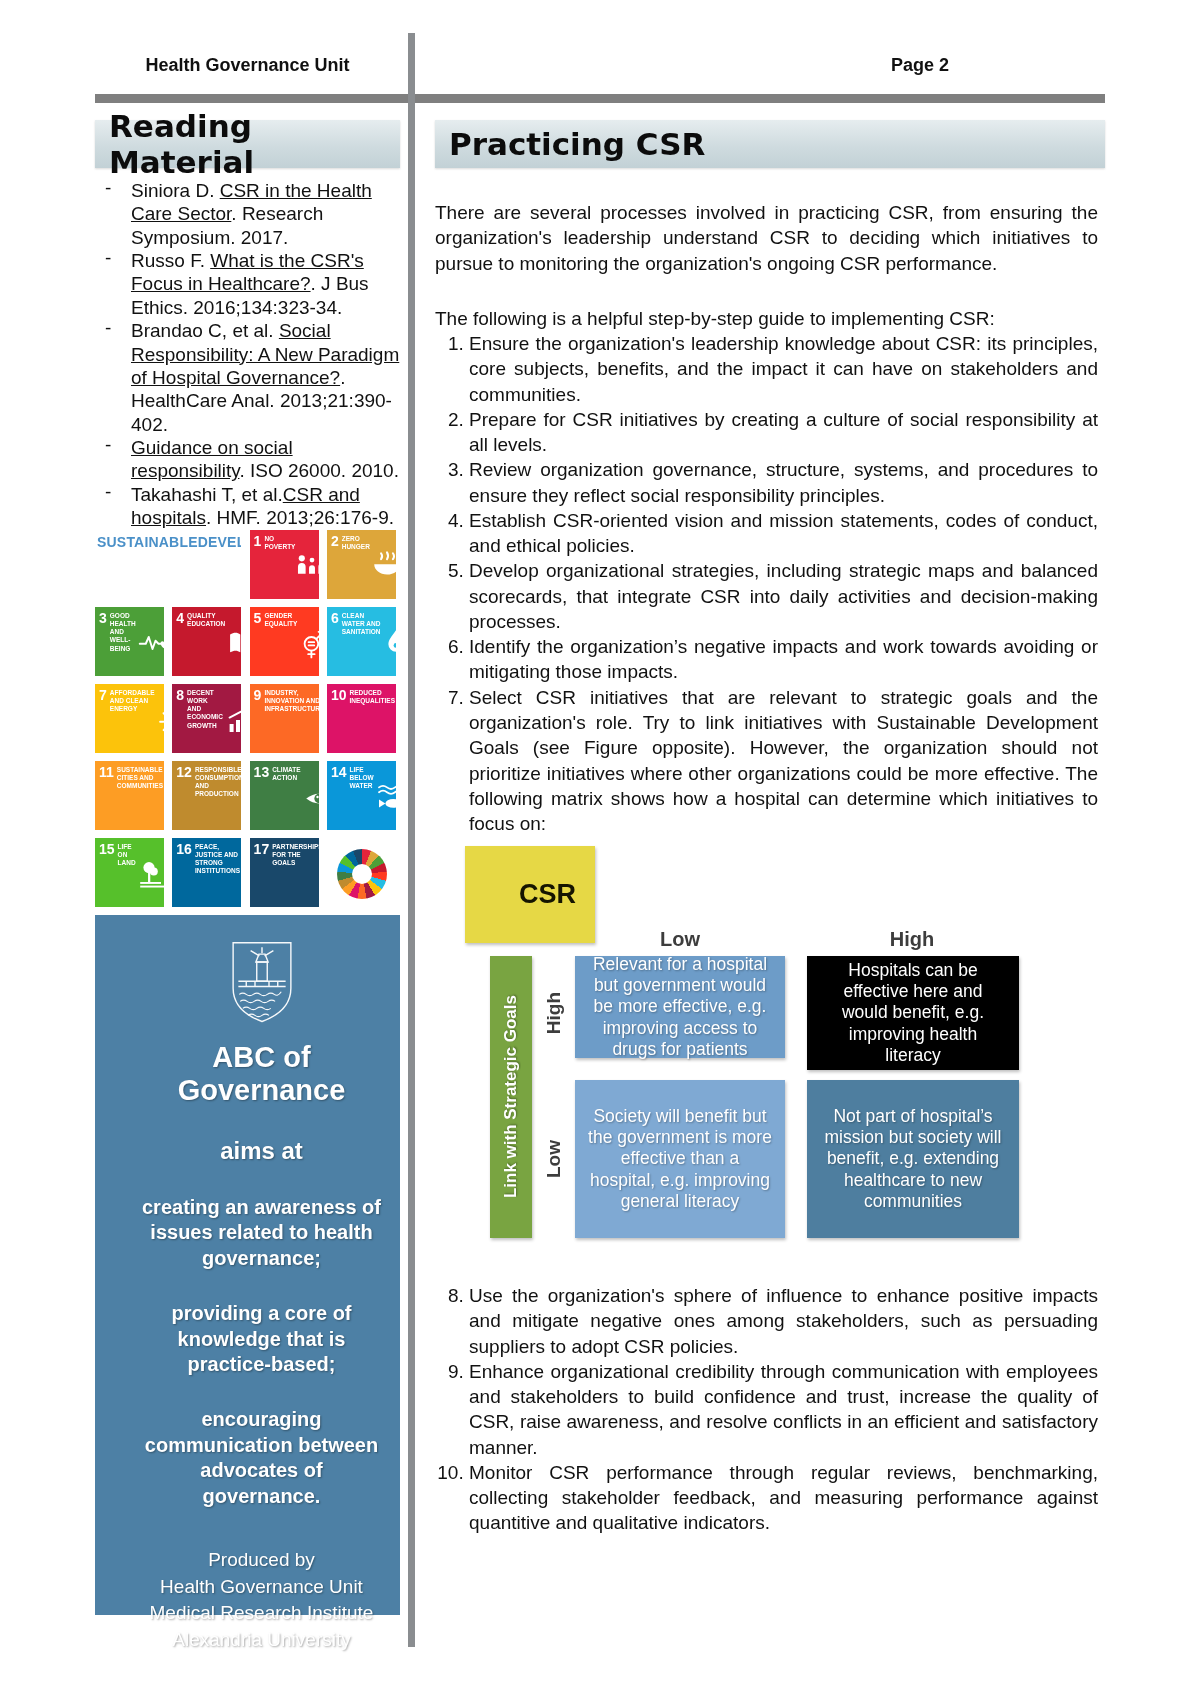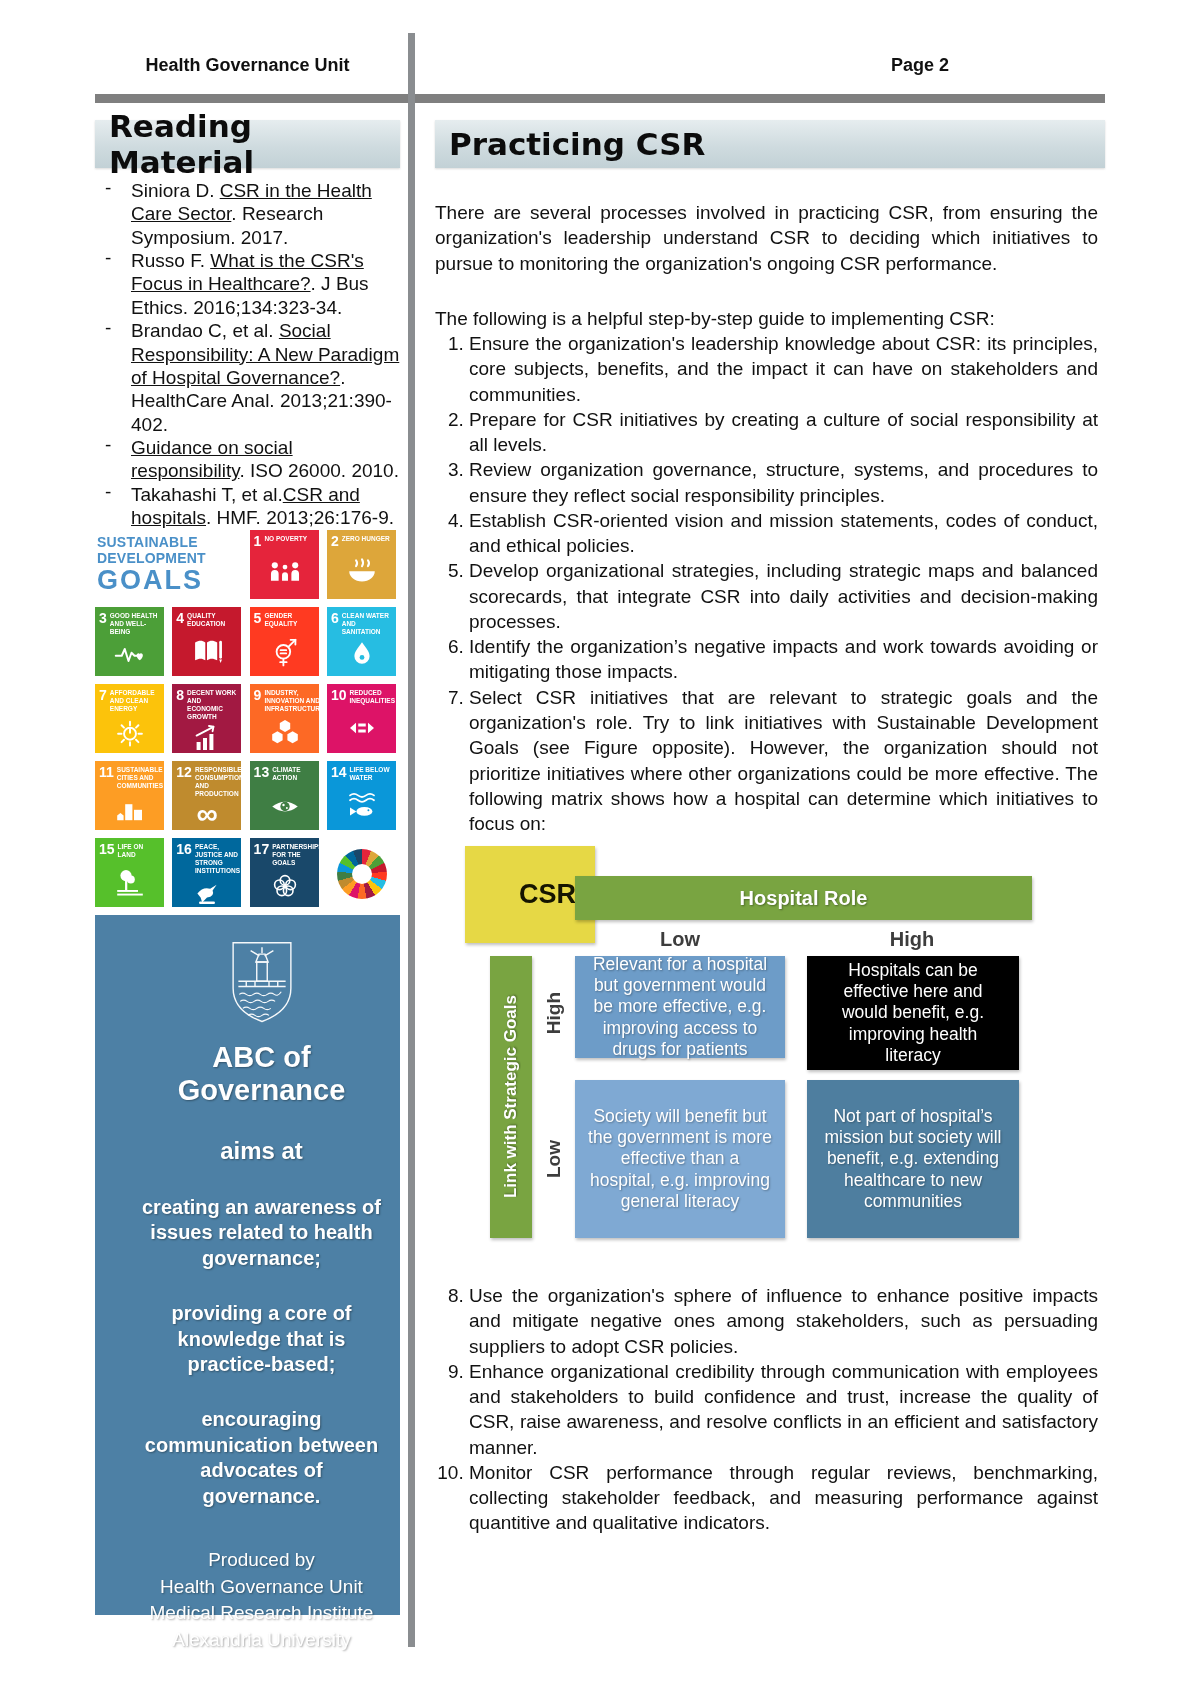--- a/index.html
+++ b/index.html
@@ -26,21 +26,21 @@
   
   .refs { position:absolute; left:95px; top:179px; width:314px; list-style:none;
           margin:0; padding:0; font-size:19px; line-height:1.23; }
   .refs li { position:relative; padding-left:36px; }
   .refs .dash { position:absolute; left:10px; top:-3px; font-weight:400; }
   .u { color:#111; text-decoration:underline; cursor:pointer; }
 
   
   .sdg { position:absolute; left:95px; top:530px; width:301px;
          display:grid; grid-template-columns:repeat(4,69px); grid-auto-rows:69px; gap:8px 8.3px; }
-  .tile { position:relative; display:flex; flex-direction:column; box-sizing:border-box;
+  .tile { position:relative; display:flex; flex-direction:row; box-sizing:border-box;
           padding:4px 3px 2px 4px; overflow:hidden; }
   .tile-head { display:flex; gap:3px; color:#fff; align-items:flex-start; }
   .tile-num { font-size:14px; font-weight:700; line-height:1; }
   .tile-label { font-size:6.5px; font-weight:700; line-height:1.25; text-transform:uppercase; margin-top:1px; }
   .tile-icon { flex:1; display:flex; align-items:center; justify-content:center; }
   .logo-tile { grid-column:span 2; background:#fff; padding:5px 2px 2px 2px; }
   .logo-l1,.logo-l2 { color:#4a90c8; font-weight:700; font-size:14px; line-height:1.12; letter-spacing:.2px;
                       font-family:"Liberation Sans", sans-serif; }
   .logo-l3 { color:#4a90c8; font-weight:700; font-size:27px; line-height:1; margin-top:1px; letter-spacing:2px; }
   .wheel-tile { background:#fff; align-items:center; justify-content:center; display:flex; flex-direction:row; }
@@ -463,21 +463,20 @@
       <li>Review organization governance, structure, systems, and procedures to ensure they reflect social responsibility principles.</li>
       <li>Establish CSR-oriented vision and mission statements, codes of conduct, and ethical policies.</li>
       <li>Develop organizational strategies, including strategic maps and balanced scorecards, that integrate CSR into daily activities and decision-making processes.</li>
       <li>Identify the organization’s negative impacts and work towards avoiding or mitigating those impacts.</li>
       <li>Select CSR initiatives that are relevant to strategic goals and the organization's role. Try to link initiatives with Sustainable Development Goals (see Figure opposite). However, the organization should not prioritize initiatives where other organizations could be more effective. The following matrix shows how a hospital can determine which initiatives to focus on:</li>
     </ol>
   </div>
 
   <div class="matrix">
     <div class="m-corner" style="background-color: rgb(230, 216, 69);">CSR</div>
-    <div class="m-colhdr" style="background-color: rgb(121, 164, 65);">Hospital Role</div>
     <div class="m-collab low">Low</div>
     <div class="m-collab high">High</div>
     <div class="m-rowhdr" style="background-color: rgb(121, 164, 65);">
       <span class="vert">Link with Strategic Goals</span>
     </div>
     <div class="m-rowlab high">
         <span class="vert">High</span>
       </div>
     <div class="m-rowlab low">
         <span class="vert">Low</span>

